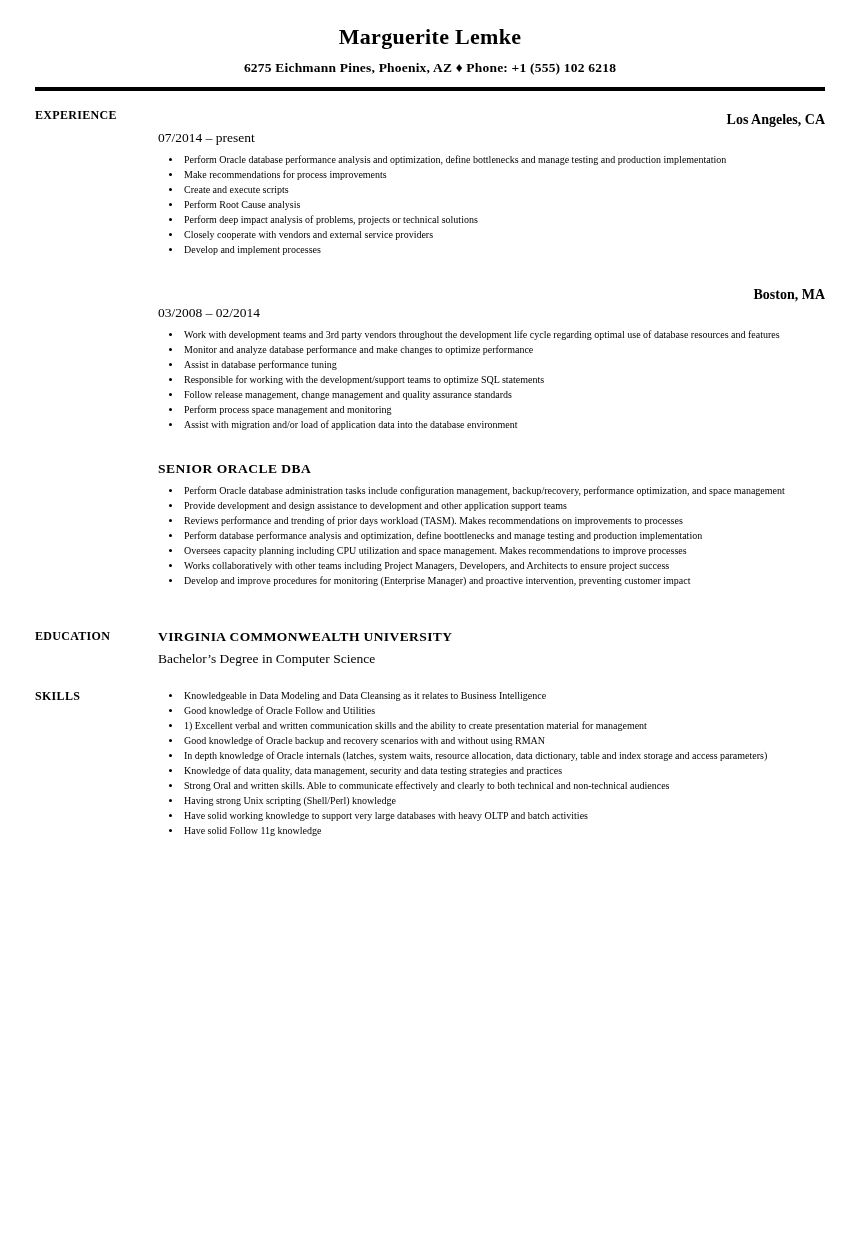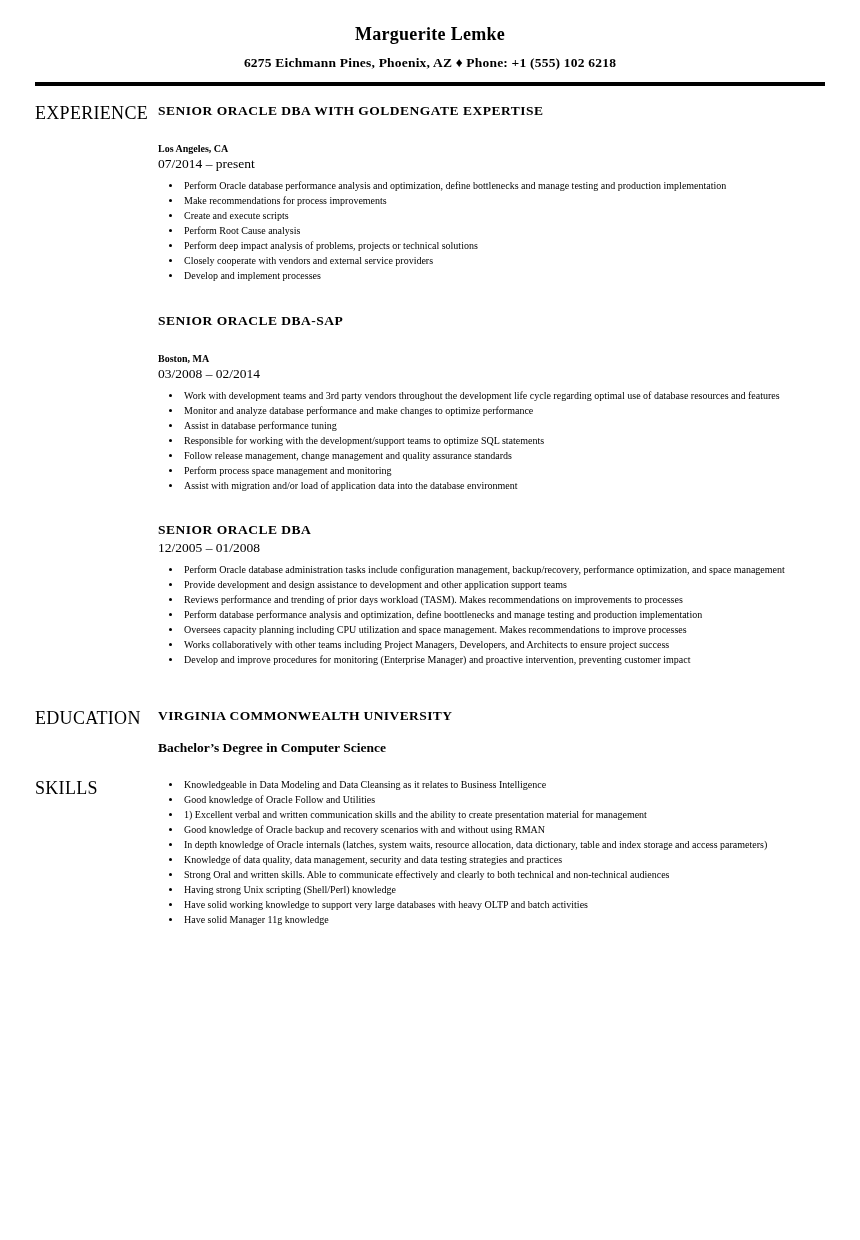--- a/index.html
+++ b/index.html
@@ -8,49 +8,49 @@
     width: 860px;
     min-height: 1240px;
     background: #ffffff;
     color: #000000;
     font-family: "Liberation Serif", "DejaVu Serif", serif;
     padding: 24px 35px 60px 35px;
   }
 
   
   .header { text-align: center; }
-  .name { font-size: 18px; font-weight: bold; letter-spacing: 0.3px; }
+  .name { font-size: 22px; font-weight: bold; letter-spacing: 0.3px; }
   .contact { font-size: 13.5px; font-weight: bold; margin-top: 10px; letter-spacing: 0.2px; }
   .rule { height: 4px; background: #000000; margin: 11px 0 17px 0; }
 
   
   .section { display: grid; grid-template-columns: 123px 1fr; }
-  .section-label { font-weight: normal; font-size: 18px; letter-spacing: 0.3px; }
+  .section-label { font-weight: bold; font-size: 12px; letter-spacing: 0.3px; }
   .section-content { font-size: 13.5px; }
 
   
   .job-title { margin: 0; font-size: 13.5px; font-weight: bold; letter-spacing: 0.5px; }
-  .job-location { font-weight: bold; font-size: 10px; margin-top: 24px; }
+  .job-location { font-weight: bold; font-size: 14px; margin-top: 4px; text-align: right; }
   .job-dates { font-size: 13.5px; margin-top: 2px; }
   .job + .job { margin-top: 30px; }
 
   
   ul.bullets {
     margin: 7px 0 0 0;
     padding-left: 24px;
     font-size: 10px;
     line-height: 1.35;
     list-style-type: disc;
   }
   ul.bullets li { padding-left: 2px; margin: 0 0 1.5px 0; }
 
   
   .section-education { margin-top: 40px; }
   .school { font-weight: bold; font-size: 13.5px; letter-spacing: 0.4px; }
-  .degree { font-weight: bold; font-size: 13.5px; margin-top: 16px; }
+  .degree { font-weight: normal; font-size: 13.5px; margin-top: 6px; }
 
   
   .section-skills { margin-top: 22px; }
   .section-skills ul.bullets { margin-top: 0; font-family: Liberation Serif, serif; }
 </style>
 </head>
 <body>
 
 <div class="page">
 
@@ -59,52 +59,49 @@
     <div class="contact">6275 Eichmann Pines, Phoenix, AZ ♦ Phone: +1 (555) 102 6218</div>
   </header>
 
   <div class="rule"></div>
 
   <section class="section section-experience">
     <div class="section-label">EXPERIENCE</div>
     <div class="section-content">
 
       <article class="job">
-        <h3 class="job-title">SENIOR ORACLE DBA WITH GOLDENGATE EXPERTISE</h3>
         <div class="job-location">Los Angeles, CA</div>
         <div class="job-dates">07/2014 – present</div>
         <ul class="bullets">
           <li>Perform Oracle database performance analysis and optimization, define bottlenecks and manage testing and production implementation</li>
           <li>Make recommendations for process improvements</li>
           <li>Create and execute scripts</li>
           <li>Perform Root Cause analysis</li>
           <li>Perform deep impact analysis of problems, projects or technical solutions</li>
           <li>Closely cooperate with vendors and external service providers</li>
           <li>Develop and implement processes</li>
         </ul>
       </article>
 
       <article class="job">
-        <h3 class="job-title">SENIOR ORACLE DBA-SAP</h3>
         <div class="job-location">Boston, MA</div>
         <div class="job-dates">03/2008 – 02/2014</div>
         <ul class="bullets">
           <li>Work with development teams and 3rd party vendors throughout the development life cycle regarding optimal use of database resources and features</li>
           <li>Monitor and analyze database performance and make changes to optimize performance</li>
           <li>Assist in database performance tuning</li>
           <li>Responsible for working with the development/support teams to optimize SQL statements</li>
           <li>Follow release management, change management and quality assurance standards</li>
           <li>Perform process space management and monitoring</li>
           <li>Assist with migration and/or load of application data into the database environment</li>
         </ul>
       </article>
 
       <article class="job">
         <h3 class="job-title">SENIOR ORACLE DBA</h3>
-        <div class="job-dates">12/2005 – 01/2008</div>
         <ul class="bullets">
           <li>Perform Oracle database administration tasks include configuration management, backup/recovery, performance optimization, and space management</li>
           <li>Provide development and design assistance to development and other application support teams</li>
           <li>Reviews performance and trending of prior days workload (TASM). Makes recommendations on improvements to processes</li>
           <li>Perform database performance analysis and optimization, define boottlenecks and manage testing and production implementation</li>
           <li>Oversees capacity planning including CPU utilization and space management. Makes recommendations to improve processes</li>
           <li>Works collaboratively with other teams including Project Managers, Developers, and Architects to ensure project success</li>
           <li>Develop and improve procedures for monitoring (Enterprise Manager) and proactive intervention, preventing customer impact</li>
         </ul>
       </article>
@@ -126,18 +123,18 @@
       <ul class="bullets skills-list">
         <li>Knowledgeable in Data Modeling and Data Cleansing as it relates to Business Intelligence</li>
         <li>Good knowledge of Oracle Follow and Utilities</li>
         <li>1) Excellent verbal and written communication skills and the ability to create presentation material for management</li>
         <li>Good knowledge of Oracle backup and recovery scenarios with and without using RMAN</li>
         <li>In depth knowledge of Oracle internals (latches, system waits, resource allocation, data dictionary, table and index storage and access parameters)</li>
         <li>Knowledge of data quality, data management, security and data testing strategies and practices</li>
         <li>Strong Oral and written skills. Able to communicate effectively and clearly to both technical and non-technical audiences</li>
         <li>Having strong Unix scripting (Shell/Perl) knowledge</li>
         <li>Have solid working knowledge to support very large databases with heavy OLTP and batch activities</li>
-        <li>Have solid Manager 11g knowledge</li>
+        <li>Have solid Follow 11g knowledge</li>
       </ul>
     </div>
   </section>
 
 </div>
 
 </body></html>

